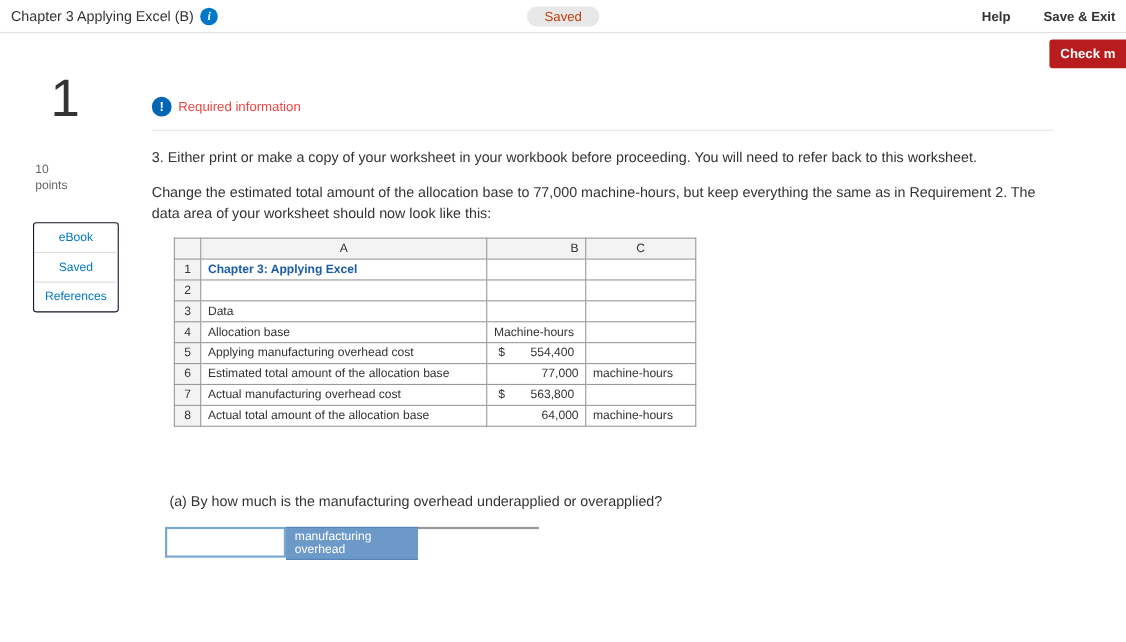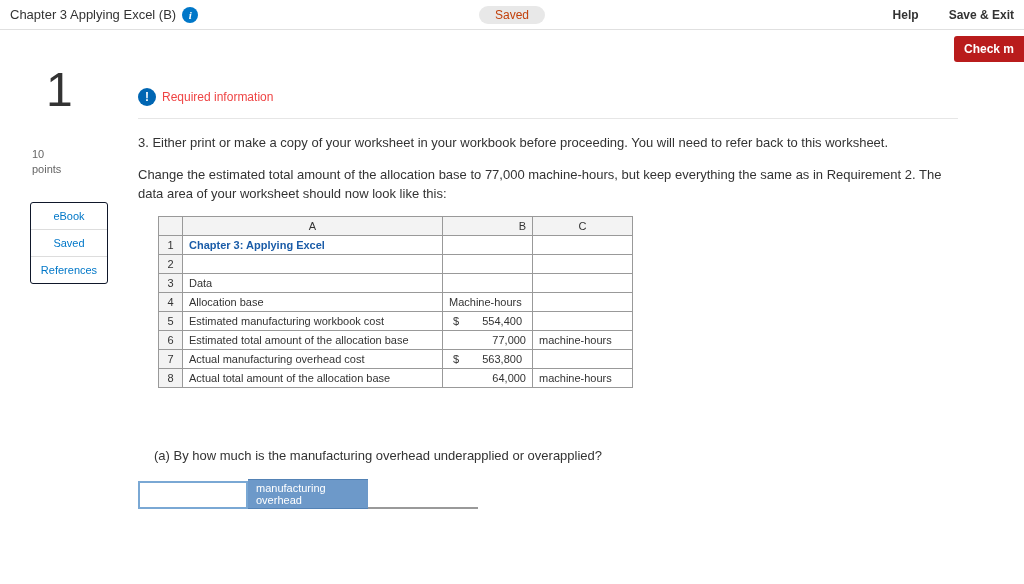--- a/index.html
+++ b/index.html
@@ -27,21 +27,21 @@
   .body-text { font-size: 13px; color: #333; line-height: 1.5; max-width: 820px; margin-bottom: 12px; }
   .sheet-table { border-collapse: collapse; margin-top: 10px; margin-left: 20px; }
   .sheet-table th, .sheet-table td { border: 1px solid #999; font-size: 11px; padding: 3px 6px; background: #fff; vertical-align: middle; }
   .sheet-table th { background: #f3f3f3; text-align: center; font-weight: normal; }
   .sheet-table .rownum { background: #f3f3f3; text-align: center; width: 24px; }
   .sheet-table .colA { width: 260px; }
   .sheet-table .colB { width: 90px; text-align: right; }
   .sheet-table .colC { width: 100px; }
   .sheet-table .title-cell { color: #1a5ca8; font-weight: bold; }
   .question-a { margin-top: 60px; font-size: 13px; margin-bottom: 16px; margin-left: 16px; }
-  .answer-row { display: flex; align-items: flex-end; margin-left: 0; }
+  .answer-row { display: flex; align-items: flex-start; margin-left: 12px; }
   .answer-box { border: 2px solid #7aa8d4; background: #fff; width: 110px; height: 28px; }
   .answer-label { background: #6d99c9; color: #fff; font-size: 11px; padding: 2px 8px; display: flex; align-items: center; width: 120px; line-height: 1.1; border-top: 1px solid #5382b5; border-bottom: 1px solid #5382b5; }
   .answer-right { border: 1px solid #999; background: #fff; width: 110px; }
   .dollar-cell { display: flex; }
   .dollar-sign { padding: 0 4px; border-right: 0; }
   .num { text-align: right; flex: 1; padding-right: 4px; }
 </style>
 </head>
 <body>
 
@@ -109,21 +109,21 @@
         <td class="colC"></td>
       </tr>
       <tr>
         <td class="rownum">4</td>
         <td class="colA">Allocation base</td>
         <td class="colB" style="text-align:left">Machine-hours</td>
         <td class="colC"></td>
       </tr>
       <tr>
         <td class="rownum">5</td>
-        <td class="colA">Estimated manufacturing workbook cost</td>
+        <td class="colA">Applying manufacturing overhead cost</td>
         <td class="colB">
               <div class="dollar-cell">
                 <span class="dollar-sign">$</span>
                 <span class="num">554,400</span>
               </div>
             </td>
         <td class="colC"></td>
       </tr>
       <tr>
         <td class="rownum">6</td>

